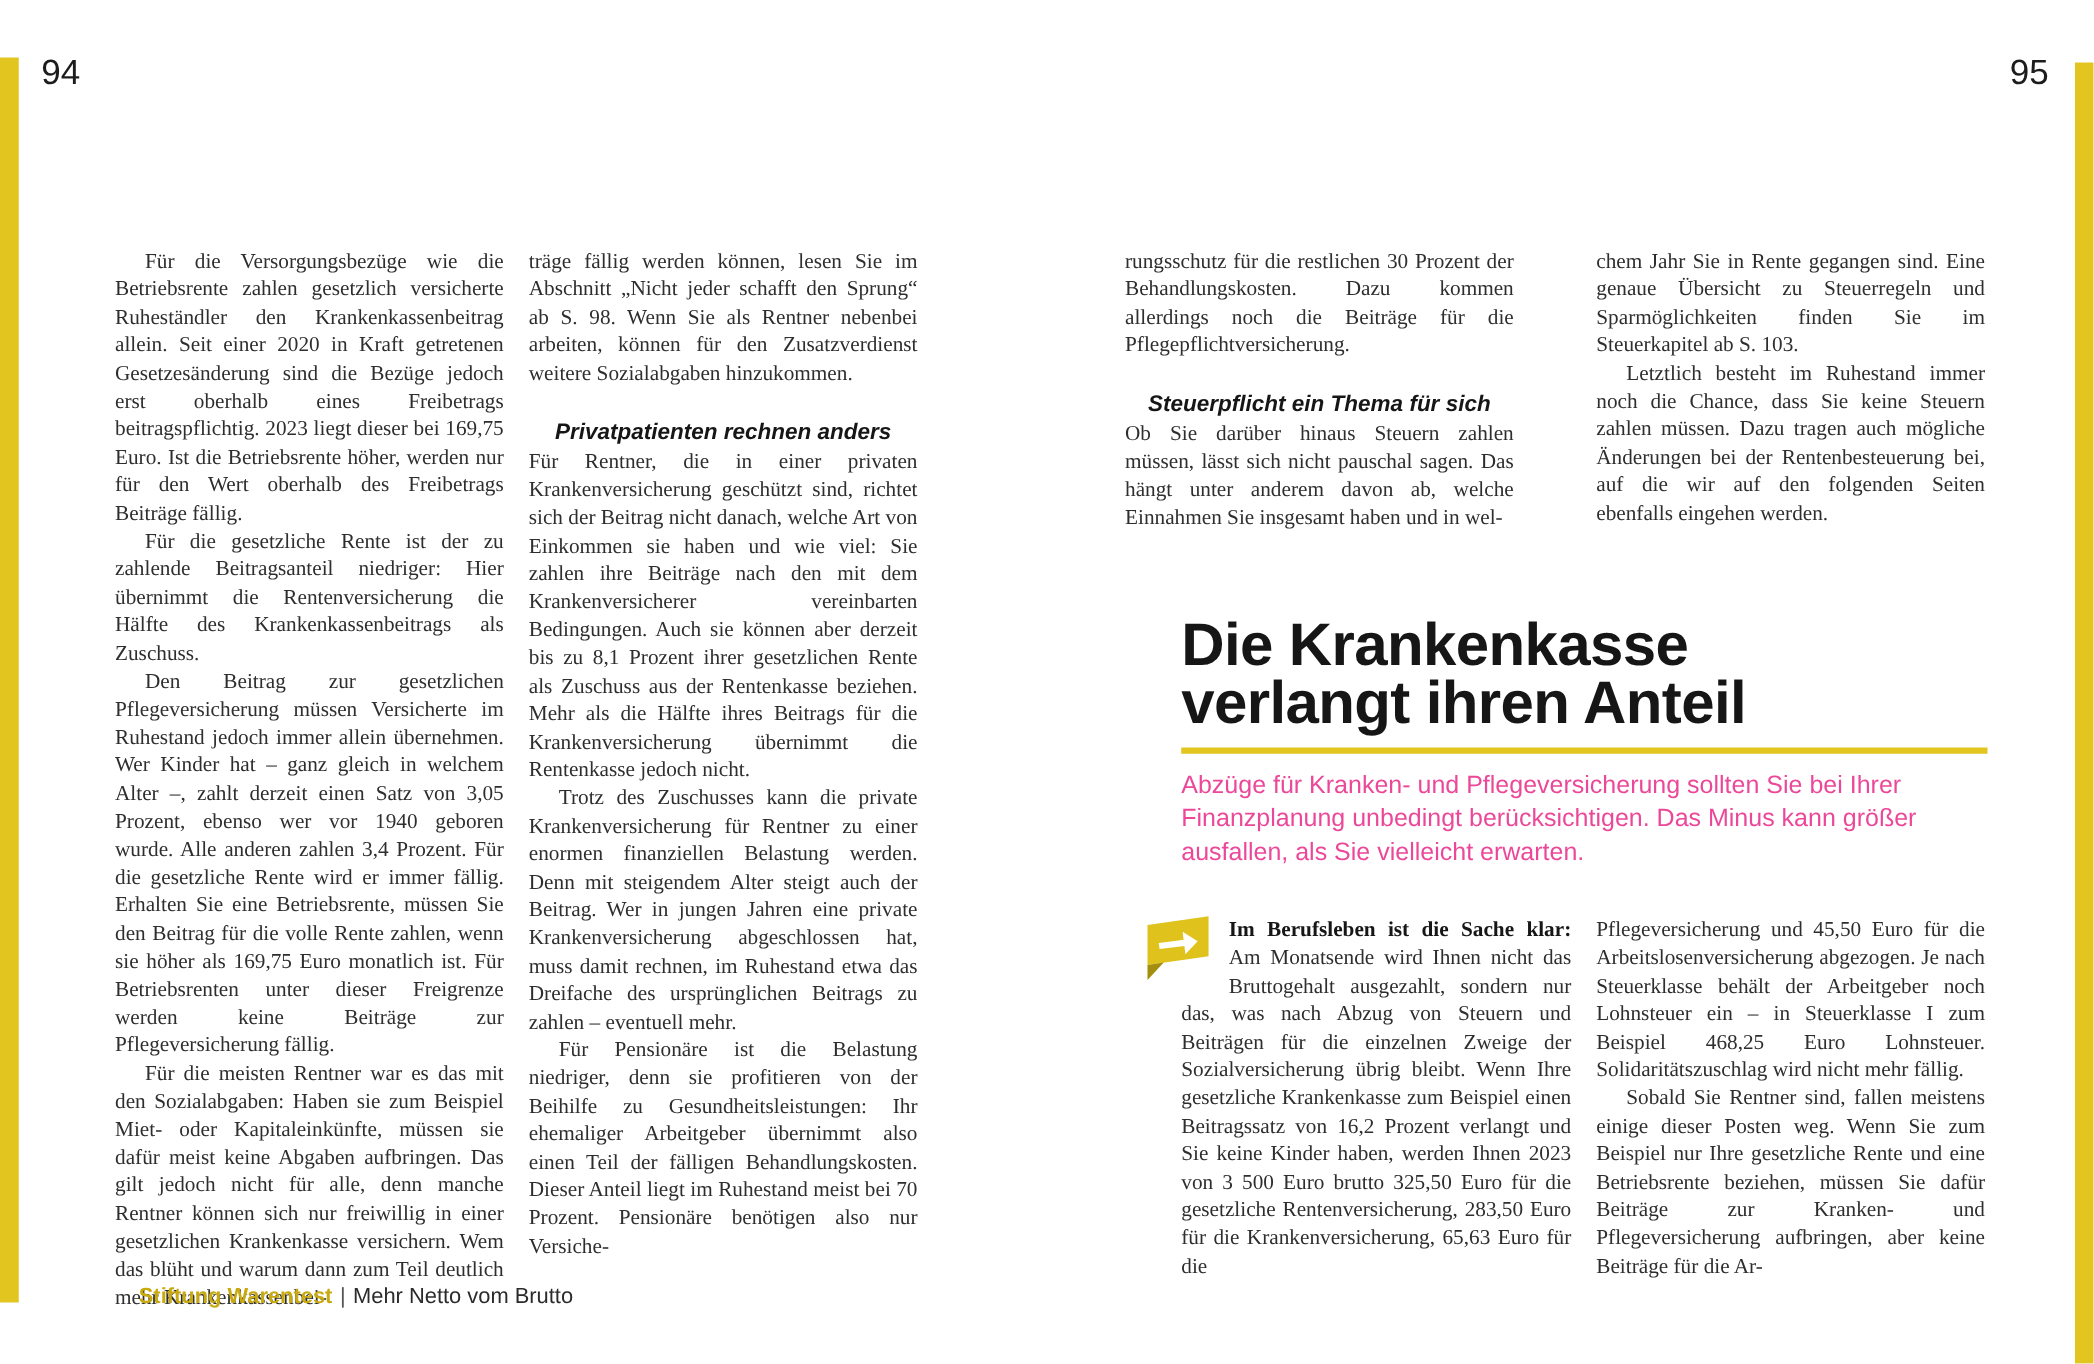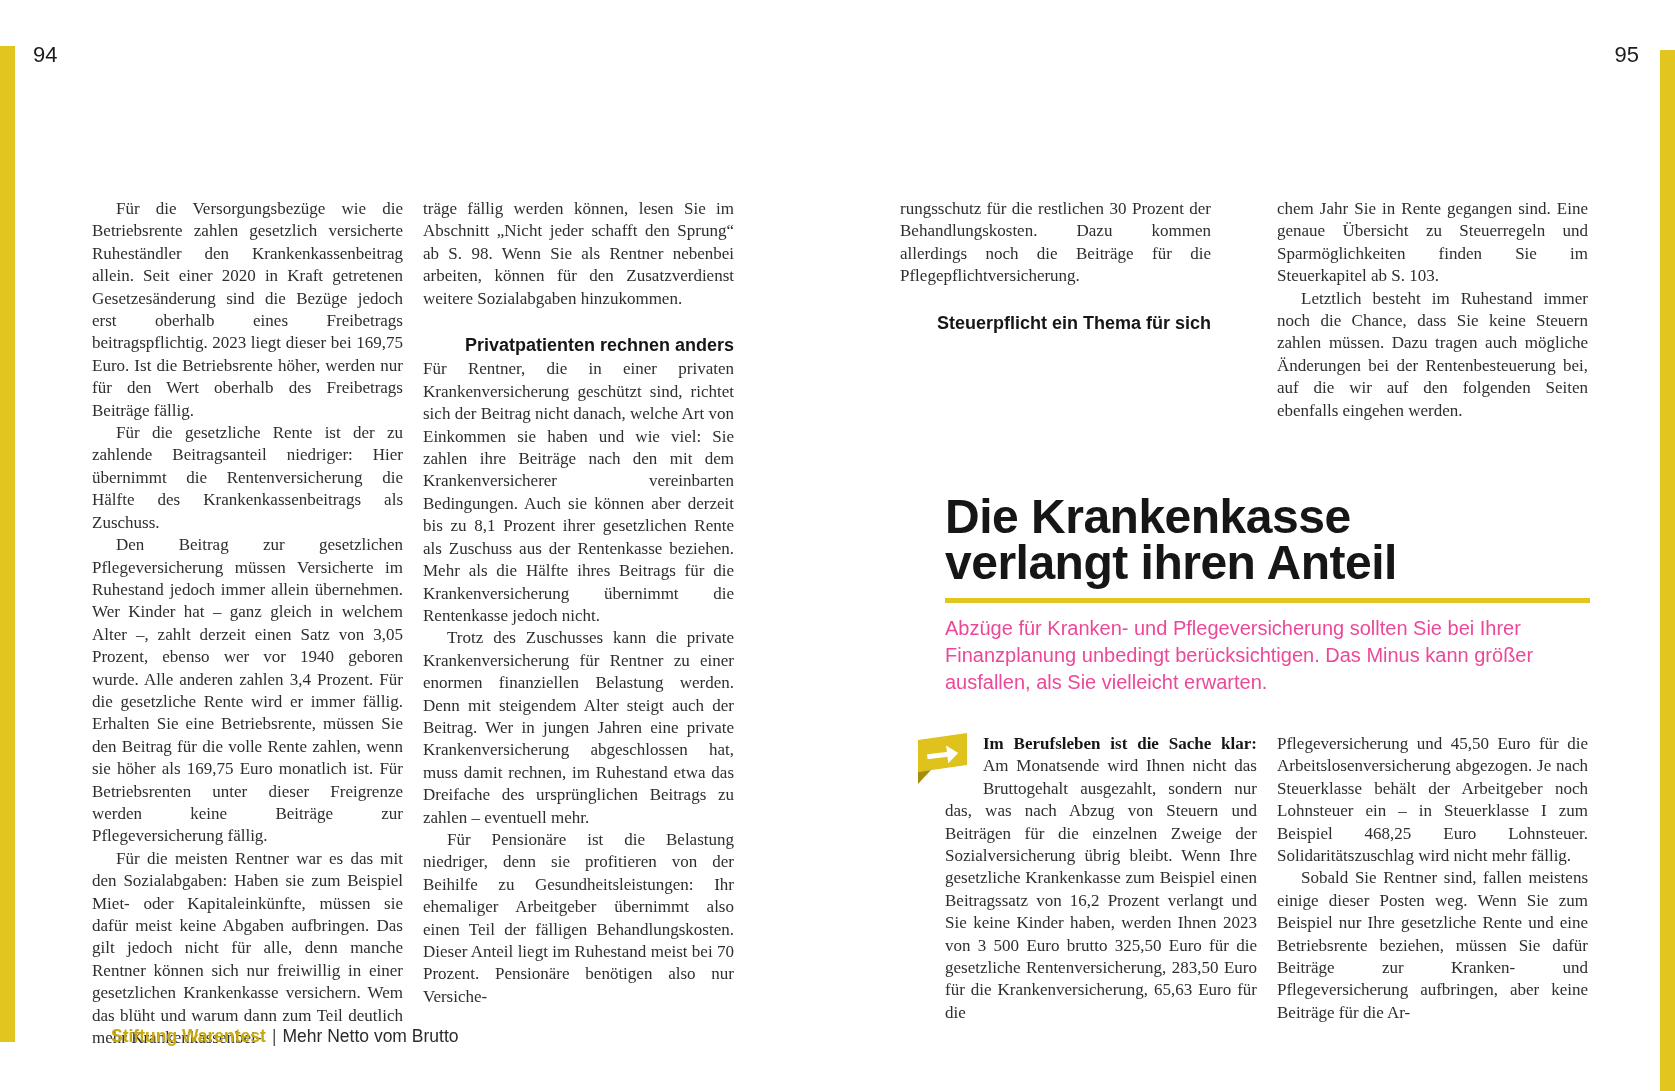--- a/index.html
+++ b/index.html
@@ -1,28 +1,28 @@
 <!DOCTYPE html>
 <html lang="de"><head>
 <meta charset="utf-8">
 <style>
   html,body{margin:0;padding:0;background:#ffffff;}
   #spread{position:relative;width:1675px;height:1091px;background:#fff;overflow:hidden;
           font-family:"Liberation Serif", serif;color:#2e2e2e;}
   .edgebar{position:absolute;background:#e2c51e;width:15px;}
   #bar-left{left:0;top:46px;height:996px;}
   #bar-right{right:0;top:50px;height:1041px;}
-  .pagenum{position:absolute;font-family:"Liberation Sans", sans-serif;font-size:22px;color:#1c1c1c;}
+  .pagenum{position:absolute;font-family:"Liberation Sans", sans-serif;font-size:28px;color:#1c1c1c;}
   #pn94{left:33px;top:42px;}
   #pn95{right:36px;top:42px;}
   .col{position:absolute;font-size:17px;line-height:22.4px;text-align:justify;}
   .col p{margin:0;text-indent:24px;}
   .col p.noindent{text-indent:0;}
   .subhead{font-family:"Liberation Sans", sans-serif;font-weight:700;font-size:18px;
-           color:#161616;margin:24px 0 2px 0;text-align:right;line-height:22.4px;}
+           color:#161616;margin:24px 0 2px 0;text-align:center;line-height:22.4px;font-style:italic;}
   #col94-1{left:92px;top:198px;width:311px;}
   #col94-2{left:423px;top:198px;width:311px;}
   #col95-a{left:900px;top:198px;width:311px;}
   #col95-b{left:1277px;top:198px;width:311px;}
   #article-header{position:absolute;left:945px;top:494px;width:648px;}
   #article-title{font-family:"Liberation Sans", sans-serif;font-weight:700;font-size:48px;
                  line-height:46px;letter-spacing:-0.5px;color:#161616;margin:0;width:560px;}
   #title-rule{width:645px;height:5px;background:#e2c51e;margin-top:12px;}
   #standfirst{font-family:"Liberation Sans", sans-serif;font-size:20px;line-height:27px;
               color:#ec4899;margin-top:12px;width:600px;}
@@ -58,20 +58,21 @@
     <p class="noindent">träge fällig werden können, lesen Sie im Abschnitt „Nicht jeder schafft den Sprung“ ab S. 98. Wenn Sie als Rentner nebenbei arbeiten, können für den Zusatzverdienst weitere Sozialabgaben hinzukommen.</p>
     <h3 class="subhead">Privatpatienten rechnen anders</h3>
     <p class="noindent">Für Rentner, die in einer privaten Krankenversicherung geschützt sind, richtet sich der Beitrag nicht danach, welche Art von Einkommen sie haben und wie viel: Sie zahlen ihre Beiträge nach den mit dem Krankenversicherer vereinbarten Bedingungen. Auch sie können aber derzeit bis zu 8,1 Prozent ihrer gesetzlichen Rente als Zuschuss aus der Rentenkasse beziehen. Mehr als die Hälfte ihres Beitrags für die Krankenversicherung übernimmt die Rentenkasse jedoch nicht.</p>
     <p>Trotz des Zuschusses kann die private Krankenversicherung für Rentner zu einer enormen finanziellen Belastung werden. Denn mit steigendem Alter steigt auch der Beitrag. Wer in jungen Jahren eine private Krankenversicherung abgeschlossen hat, muss damit rechnen, im Ruhestand etwa das Dreifache des ursprünglichen Beitrags zu zahlen – eventuell mehr.</p>
     <p>Für Pensionäre ist die Belastung niedriger, denn sie profitieren von der Beihilfe zu Gesundheitsleistungen: Ihr ehemaliger Arbeitgeber übernimmt also einen Teil der fälligen Behandlungskosten. Dieser Anteil liegt im Ruhestand meist bei 70 Prozent. Pensionäre benötigen also nur Versiche-</p>
   </div>
 
   <div id="col95-a" class="col">
     <p class="noindent">rungsschutz für die restlichen 30 Prozent der Behandlungskosten. Dazu kommen allerdings noch die Beiträge für die Pflegepflichtversicherung.</p>
     <h3 class="subhead">Steuerpflicht ein Thema für sich</h3>
+    <p class="noindent">Ob Sie darüber hinaus Steuern zahlen müssen, lässt sich nicht pauschal sagen. Das hängt unter anderem davon ab, welche Einnahmen Sie insgesamt haben und in wel-</p>
   </div>
 
   <div id="col95-b" class="col">
     <p class="noindent">chem Jahr Sie in Rente gegangen sind. Eine genaue Übersicht zu Steuerregeln und Sparmöglichkeiten finden Sie im Steuerkapitel ab S. 103.</p>
     <p>Letztlich besteht im Ruhestand immer noch die Chance, dass Sie keine Steuern zahlen müssen. Dazu tragen auch mögliche Änderungen bei der Rentenbesteuerung bei, auf die wir auf den folgenden Seiten ebenfalls eingehen werden.</p>
   </div>
 
   <div id="article-header">
     <h1 id="article-title">Die Krankenkasse verlangt ihren Anteil</h1>
     <div id="title-rule"></div>

